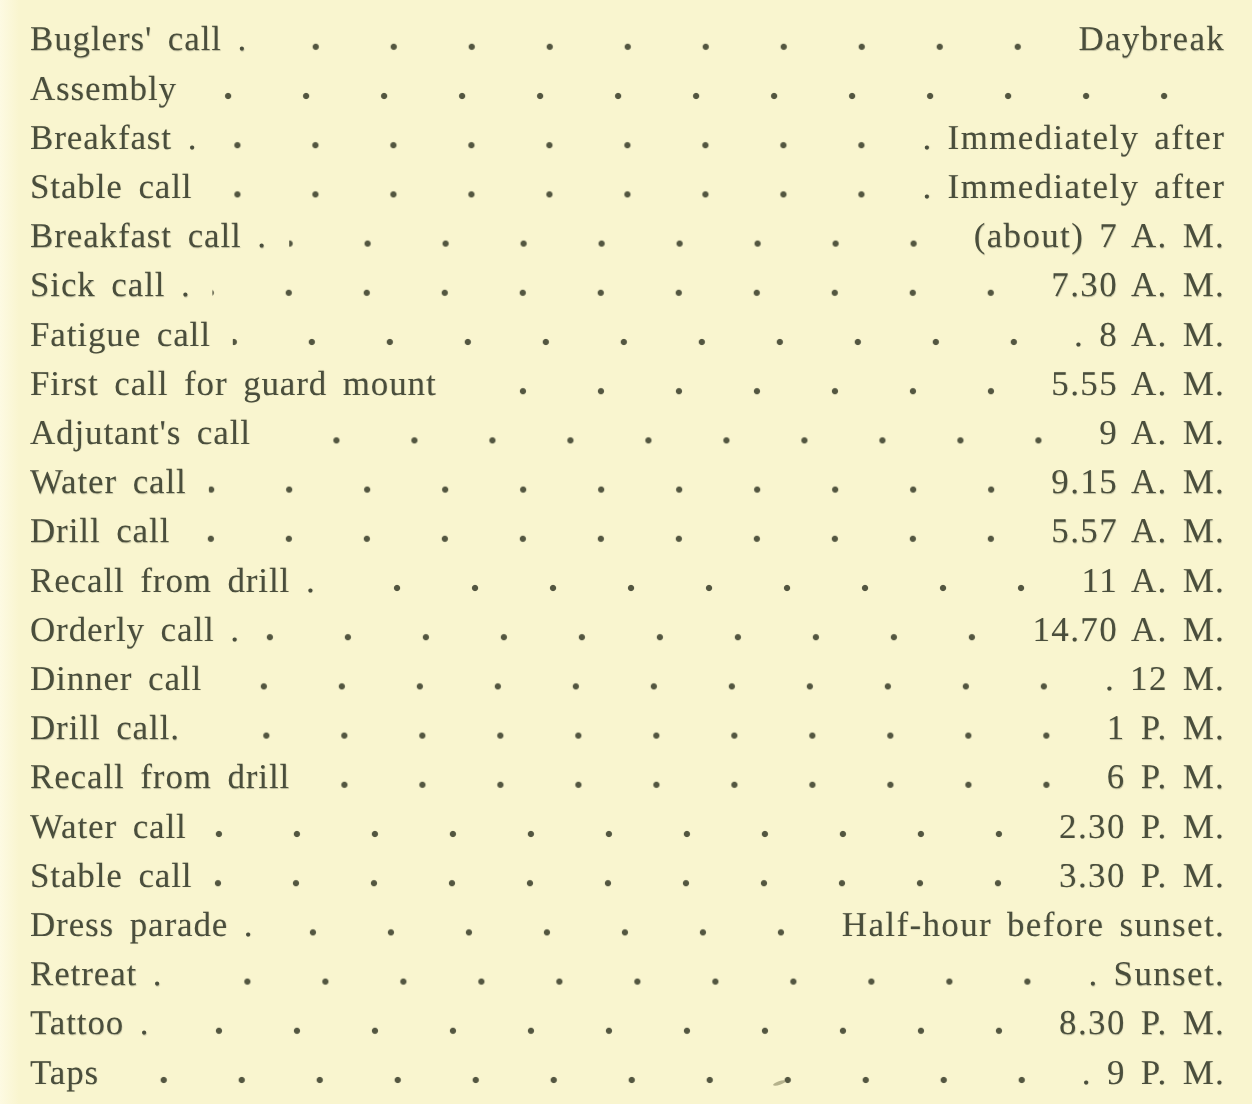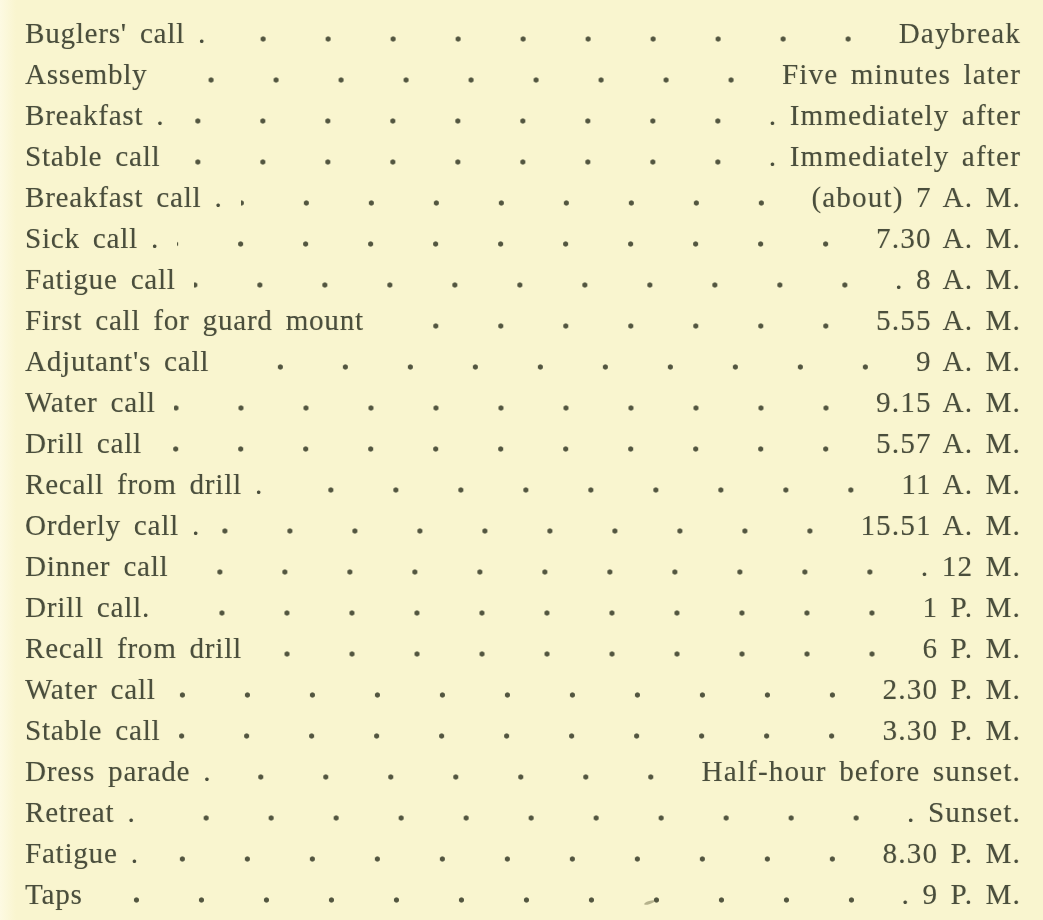--- a/index.html
+++ b/index.html
@@ -67,21 +67,20 @@
   <div id="rows">
   <div class="row">
     <span class="label">Buglers' call .</span>
     <span class="leader"></span>
     <span class="time">Daybreak</span>
   </div>
 
   <div class="row">
     <span class="label">Assembly</span>
     <span class="leader"></span>
-    <span class="time">Five minutes later</span>
   </div>
 
   <div class="row">
     <span class="label">Breakfast .</span>
     <span class="leader"></span>
     <span class="time">. Immediately after</span>
   </div>
 
   <div class="row">
     <span class="label">Stable call</span>
@@ -133,21 +132,21 @@
 
   <div class="row">
     <span class="label">Recall from drill .</span>
     <span class="leader"></span>
     <span class="time">11 A. M.</span>
   </div>
 
   <div class="row">
     <span class="label">Orderly call .</span>
     <span class="leader"></span>
-    <span class="time">15.51 A. M.</span>
+    <span class="time">14.70 A. M.</span>
   </div>
 
   <div class="row">
     <span class="label">Dinner call</span>
     <span class="leader"></span>
     <span class="time">. 12 M.</span>
   </div>
 
   <div class="row">
     <span class="label">Drill call.</span>
@@ -179,21 +178,21 @@
     <span class="time">Half-hour before sunset.</span>
   </div>
 
   <div class="row">
     <span class="label">Retreat .</span>
     <span class="leader"></span>
     <span class="time">. Sunset.</span>
   </div>
 
   <div class="row">
-    <span class="label">Fatigue .</span>
+    <span class="label">Tattoo .</span>
     <span class="leader"></span>
     <span class="time">8.30 P. M.</span>
   </div>
 
   <div class="row">
     <span class="label">Taps</span>
     <span class="leader"></span>
     <span class="time">. 9 P. M.</span>
   </div>
 </div>

